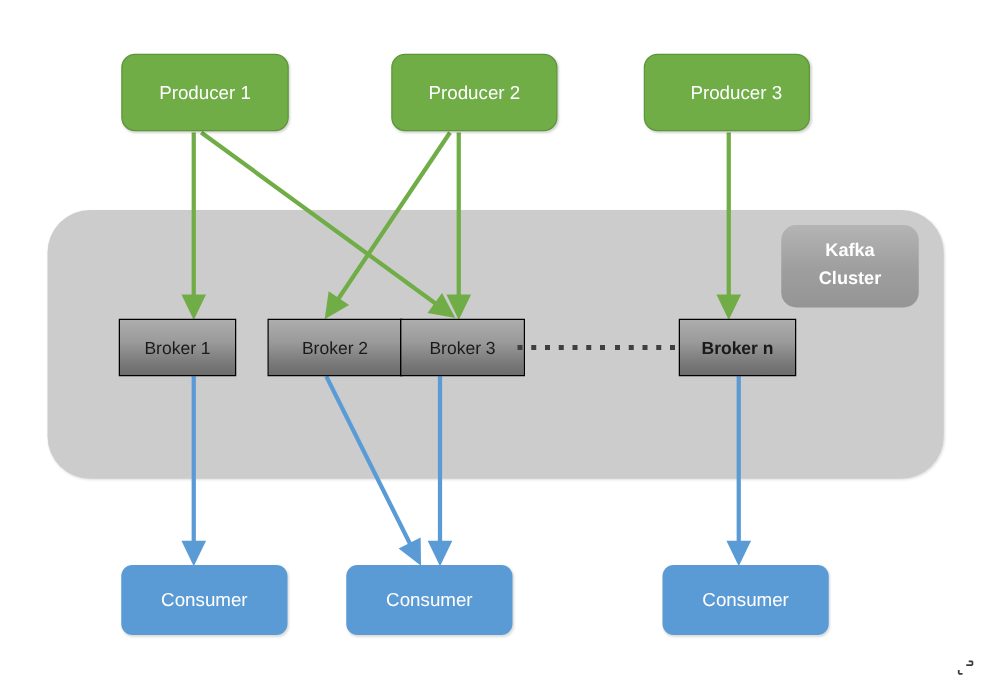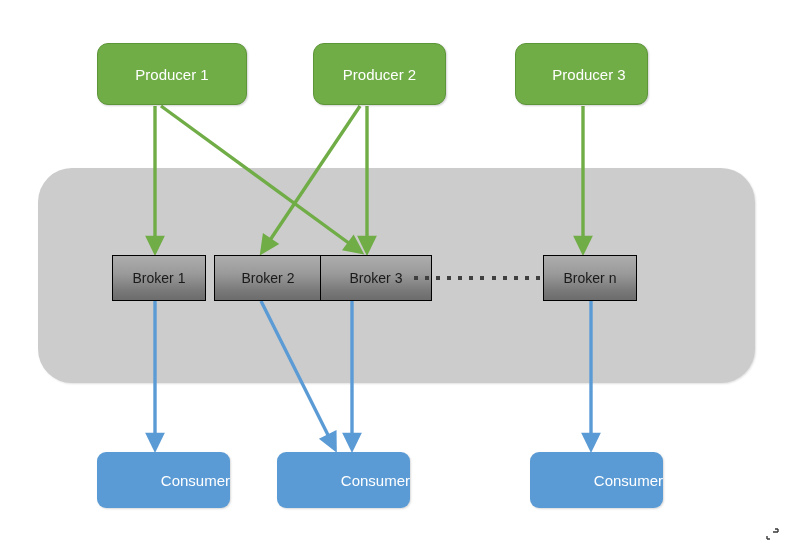--- a/index.html
+++ b/index.html
@@ -87,21 +87,21 @@
   
   .consumer {
     position: absolute;
     height: 56px;
     border-radius: 9px;
     background: #5b9bd5;
     color: #ffffff;
     font-size: 15px;
     display: flex;
     align-items: center;
-    justify-content: flex-end;
+    justify-content: center;
     box-shadow: 1px 1px 2px rgba(0,0,0,0.15);
     box-sizing: border-box;
   }
 
   
   .dots {
     position: absolute;
     left: 414px;
     top: 274px;
     width: 126px;
@@ -127,20 +127,24 @@
     color: #3a3a3a;
   }
 </style>
 </head>
 <body>
 
 <div id="canvas">
 
   <div class="cluster-panel"></div>
 
+  <div class="cluster-badge">
+    <span>Kafka</span>
+    <span>Cluster</span>
+  </div>
 
   <svg id="edges" viewBox="0 0 785 545" xmlns="http://www.w3.org/2000/svg">
     <defs>
       <marker id="arrow-green" markerWidth="9" markerHeight="9" refX="5.4" refY="3.4" orient="auto" markerUnits="strokeWidth">
         <path d="M0.6,0.5 L6.6,3.4 L0.6,6.3 Z" fill="#70ad47"></path>
       </marker>
       <marker id="arrow-blue" markerWidth="9" markerHeight="9" refX="5.4" refY="3.4" orient="auto" markerUnits="strokeWidth">
         <path d="M0.6,0.5 L6.6,3.4 L0.6,6.3 Z" fill="#5b9bd5"></path>
       </marker>
     </defs>
@@ -152,40 +156,40 @@
         <line x1="583" y1="106" x2="583" y2="252" stroke="#70ad47" stroke-width="3.4" marker-end="url(#arrow-green)"></line>
       </g>
     <g id="consumer-edge-layer">
         <line x1="155" y1="301" x2="155" y2="449" stroke="#5b9bd5" stroke-width="3.4" marker-end="url(#arrow-blue)"></line>
         <line x1="261" y1="301" x2="335" y2="449" stroke="#5b9bd5" stroke-width="3.4" marker-end="url(#arrow-blue)"></line>
         <line x1="352" y1="301" x2="352" y2="449" stroke="#5b9bd5" stroke-width="3.4" marker-end="url(#arrow-blue)"></line>
         <line x1="591" y1="301" x2="591" y2="449" stroke="#5b9bd5" stroke-width="3.4" marker-end="url(#arrow-blue)"></line>
       </g>
   </svg>
 
-  <div class="producer" style="left: 97px; top: 43px; width: 150px;">
+  <div class="producer" style="left: 97px; top: 43px; width: 134px;">
     <span>Producer 1</span>
   </div>
   <div class="producer" style="left: 300px; top: 43px; width: 133px; margin-left: 13px;">
     <span>Producer 2</span>
   </div>
   <div class="producer" style="left: 515px; top: 43px; width: 133px; padding-left: 15px;">
     <span>Producer 3</span>
   </div>
 
-  <div class="broker" style="left: 112px; top: 255px; width: 94px;">
+  <div class="broker" style="left: 95px; top: 255px; width: 94px;">
     <span>Broker 1</span>
   </div>
   <div class="broker" style="left: 214px; top: 255px; width: 108px;">
     <span>Broker 2</span>
   </div>
-  <div class="broker" style="left: 320px; top: 255px; width: 112px;">
+  <div class="broker" style="left: 320px; top: 255px; width: 100px;">
     <span>Broker 3</span>
   </div>
-  <div class="broker" style="left: 543px; top: 255px; width: 94px;">
+  <div class="broker" style="left: 543px; top: 255px; width: 94px; font-weight: bold;">
     <span>Broker n</span>
   </div>
 
   <div class="dots" id="broker-dots">
       <i></i>
       <i></i>
       <i></i>
       <i></i>
       <i></i>
       <i></i>

